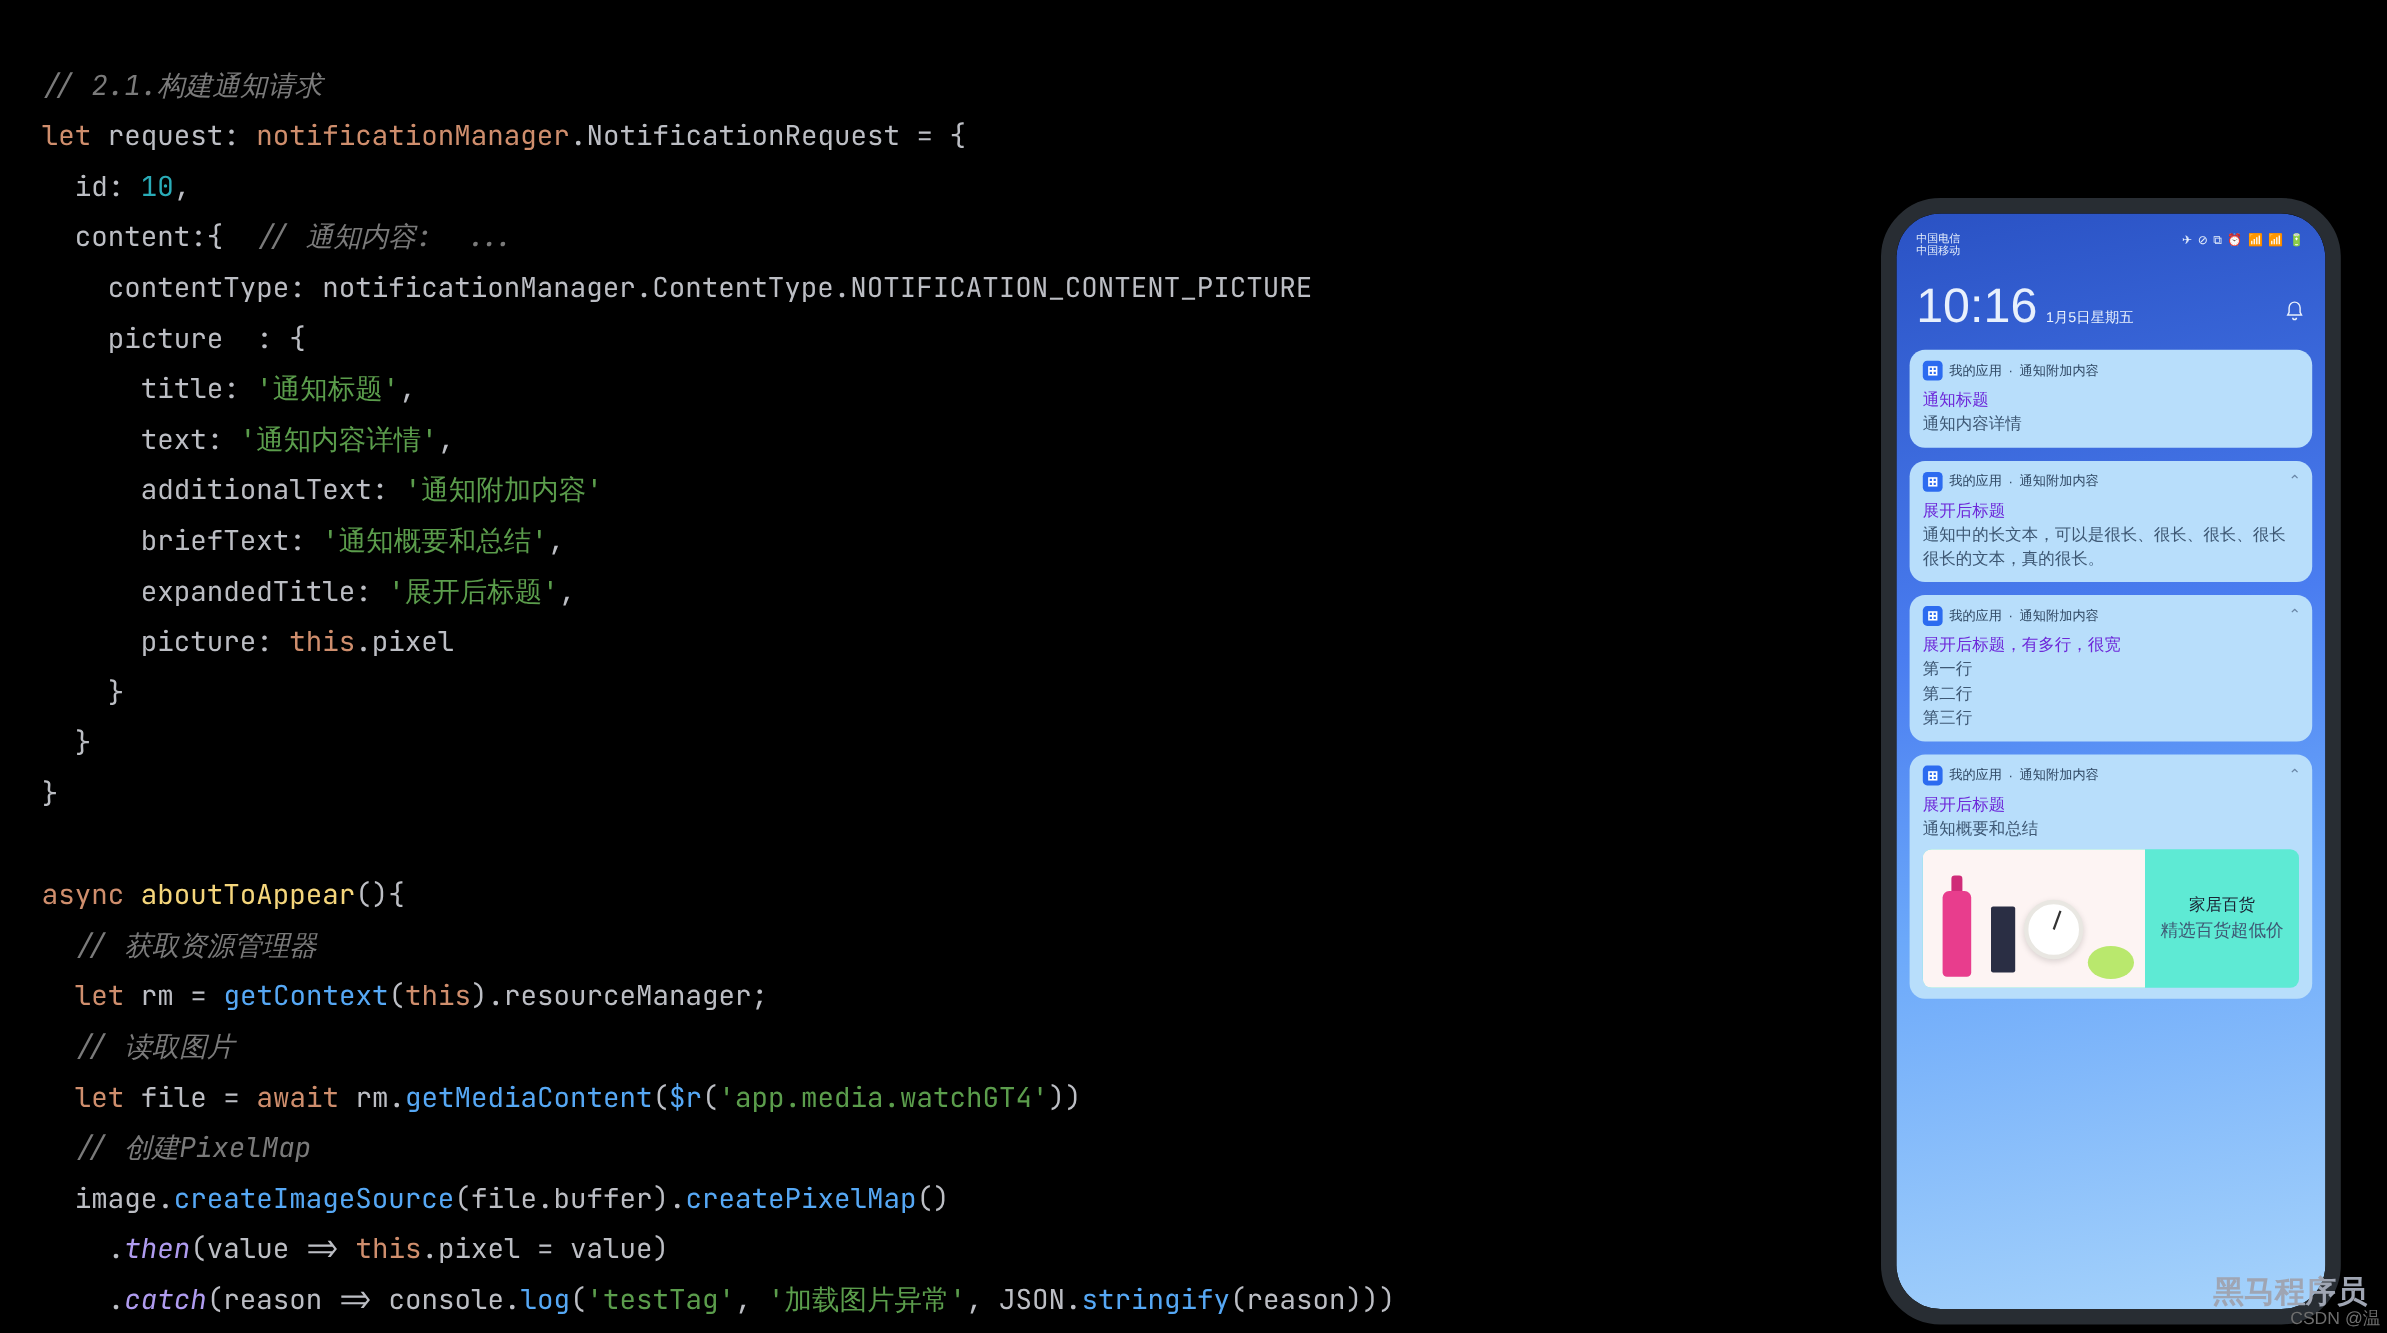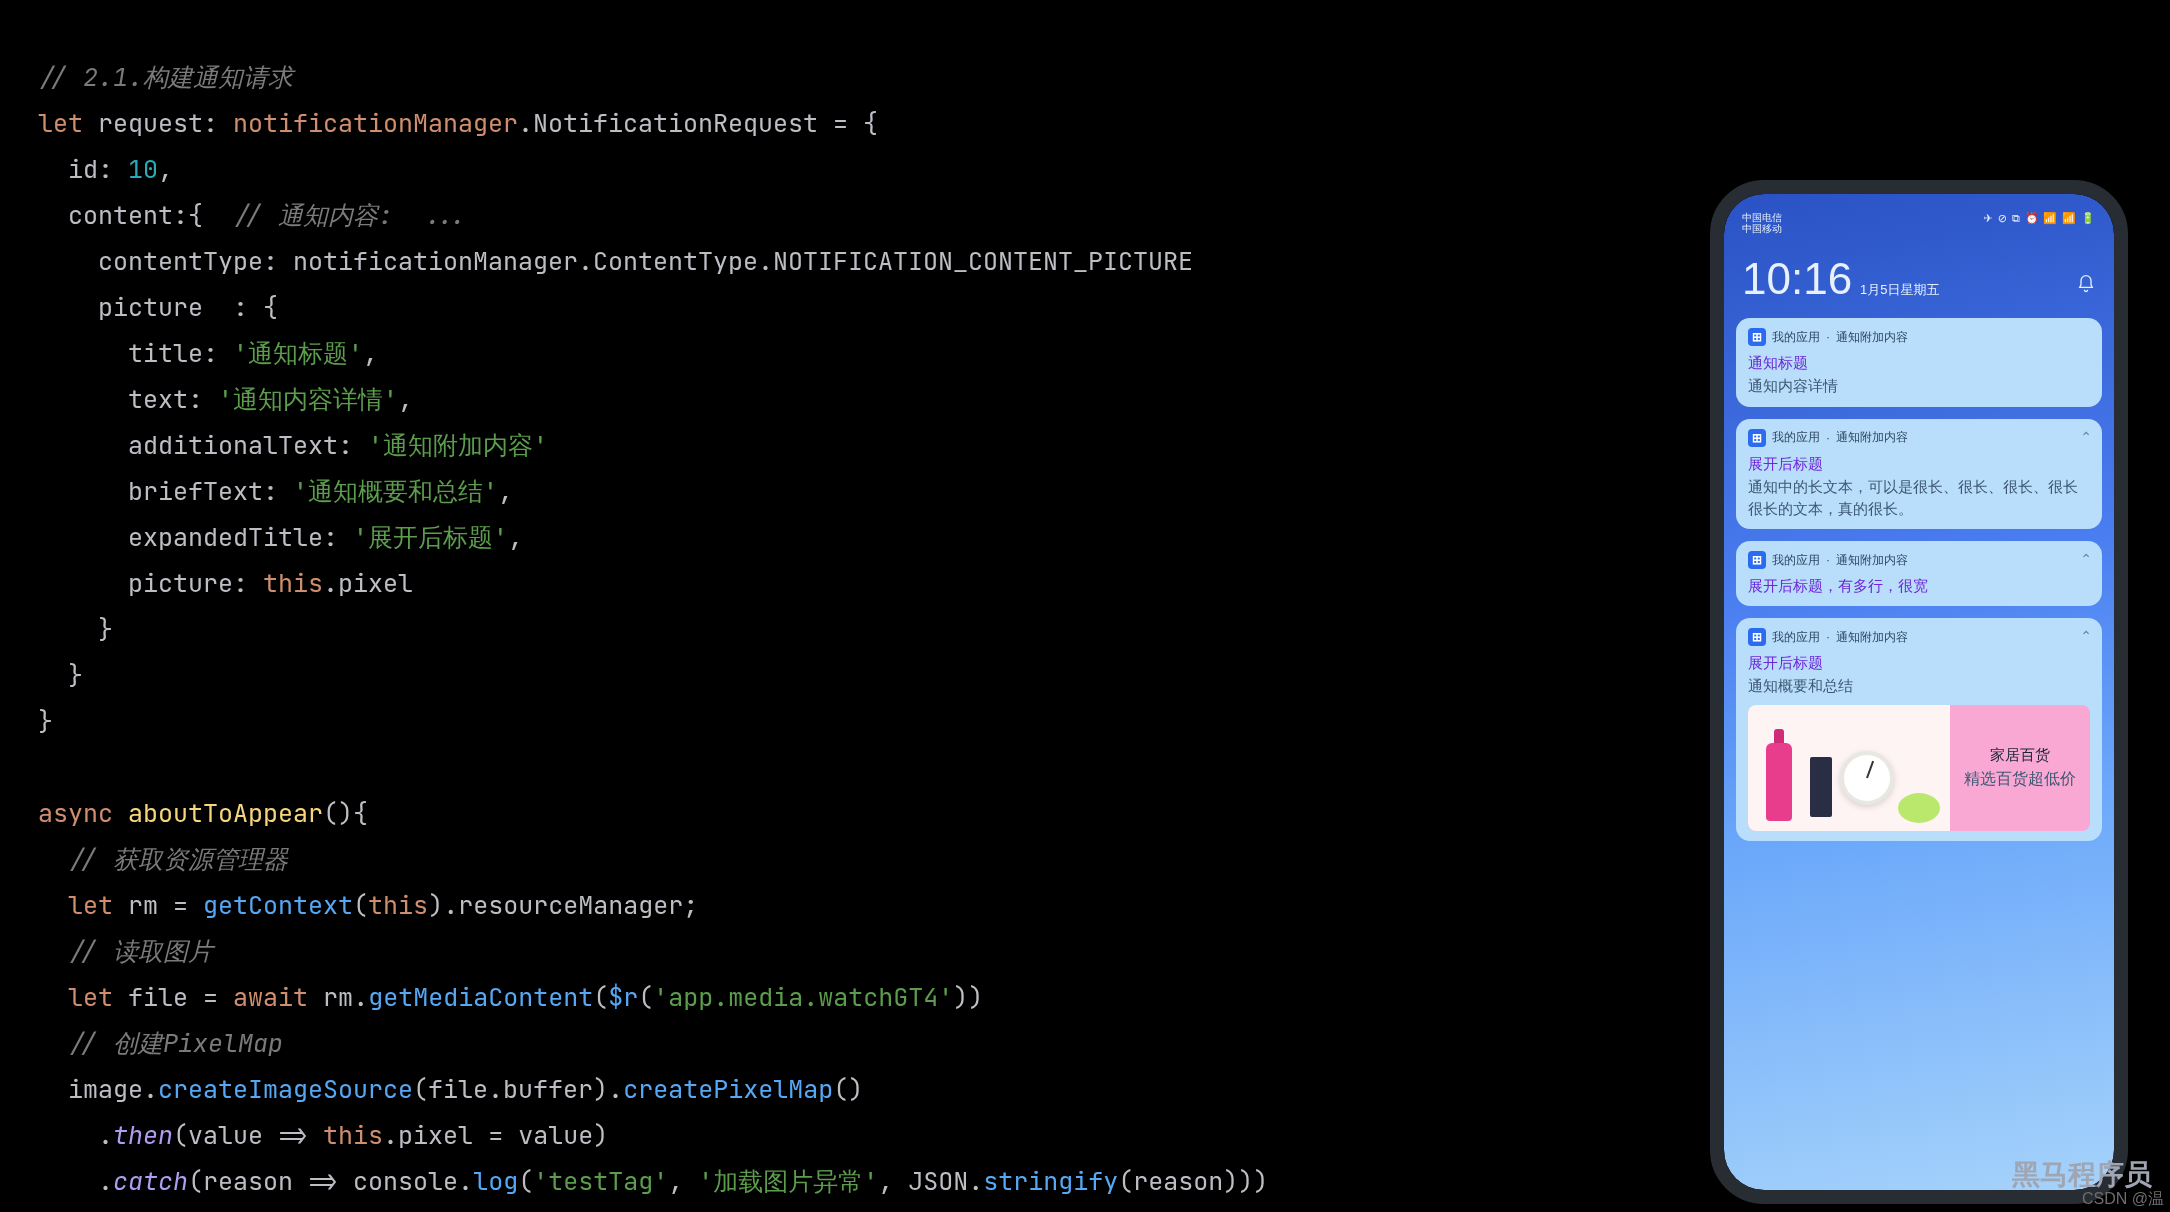--- a/index.html
+++ b/index.html
@@ -71,21 +71,21 @@
     font-size: 14px;
     color:#1a2434;
     position: relative;
   }
   .card-header { display:flex; align-items:center; gap:6px; font-size: 12px; color:#2f4762;}
   .app-icon { width:18px;height:18px;background:#2c6bf0;border-radius:4px;display:flex;align-items:center;justify-content:center;color:#fff;font-size:12px;font-weight:bold;}
   .chevron { position:absolute; top:10px; right:10px; color:#6a86a6; font-size:14px; }
   .card-title { font-size:15px; font-weight:500; margin-top:8px; color:#6d28d9;}
   .card-body  { font-size:15px; color:#3e5874; margin-top:2px; line-height:1.45; }
   .pic-block {
-    margin-top:8px; background:#f9a8d4; border-radius:8px; height:126px;
+    margin-top:8px; background:#5eead4; border-radius:8px; height:126px;
     display:flex; align-items:stretch; overflow:hidden;
   }
   .pic-left { flex:1; position:relative; background:#fdf4f3;}
   .pic-right{ width:140px; display:flex; flex-direction:column; justify-content:center; align-items:center; gap:4px;}
   .pic-right .big { font-size:15px; color:#1a2434;}
   .pic-right .small{ font-size:16px; color:#3e5874;}
   .watermark-br { position:absolute; bottom:18px; right:18px; color:#9fa5b3; font-size:28px; font-family:sans-serif; font-weight:600;}
   .watermark-br2{ position:absolute; bottom:2px; right:6px; color:#6e6e6e; font-size:16px; font-family:sans-serif;}
   
   .prod { position:absolute; }
@@ -172,20 +172,23 @@
 
     <div class="card">
       <span class="chevron">⌃</span>
       <div class="card-header">
         <span class="app-icon">⊞</span>
         <span>我的应用</span>
         <span>·</span>
         <span>通知附加内容</span>
       </div>
       <div class="card-title">展开后标题，有多行，很宽</div>
+      <div class="card-body" style="white-space:pre-line">第一行
+第二行
+第三行</div>
     </div>
 
     <div class="card">
       <span class="chevron">⌃</span>
       <div class="card-header">
         <span class="app-icon">⊞</span>
         <span>我的应用</span>
         <span>·</span>
         <span>通知附加内容</span>
       </div>

